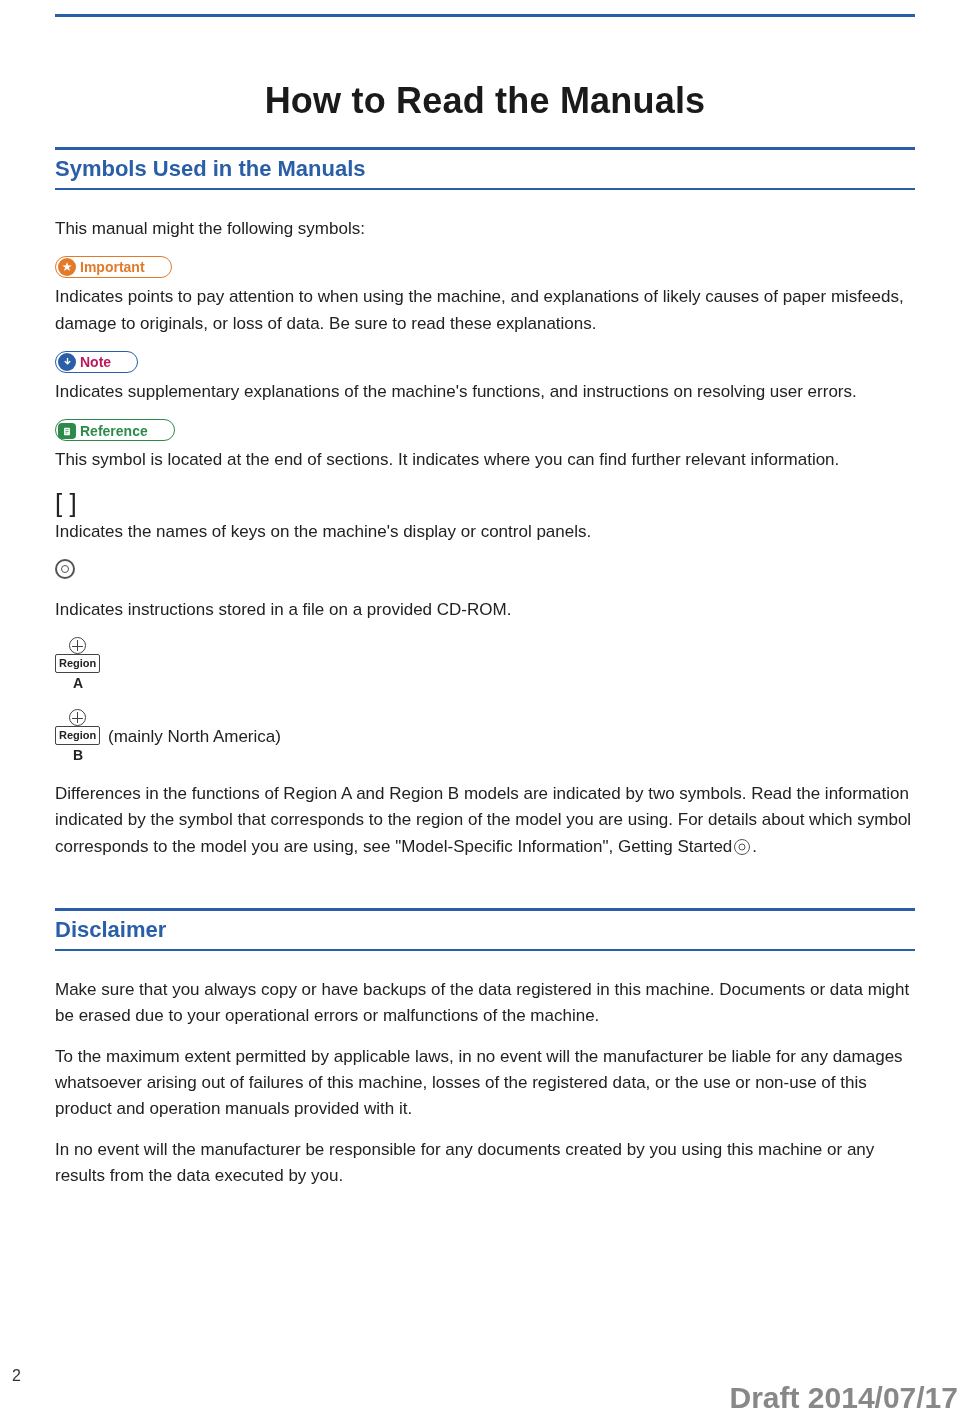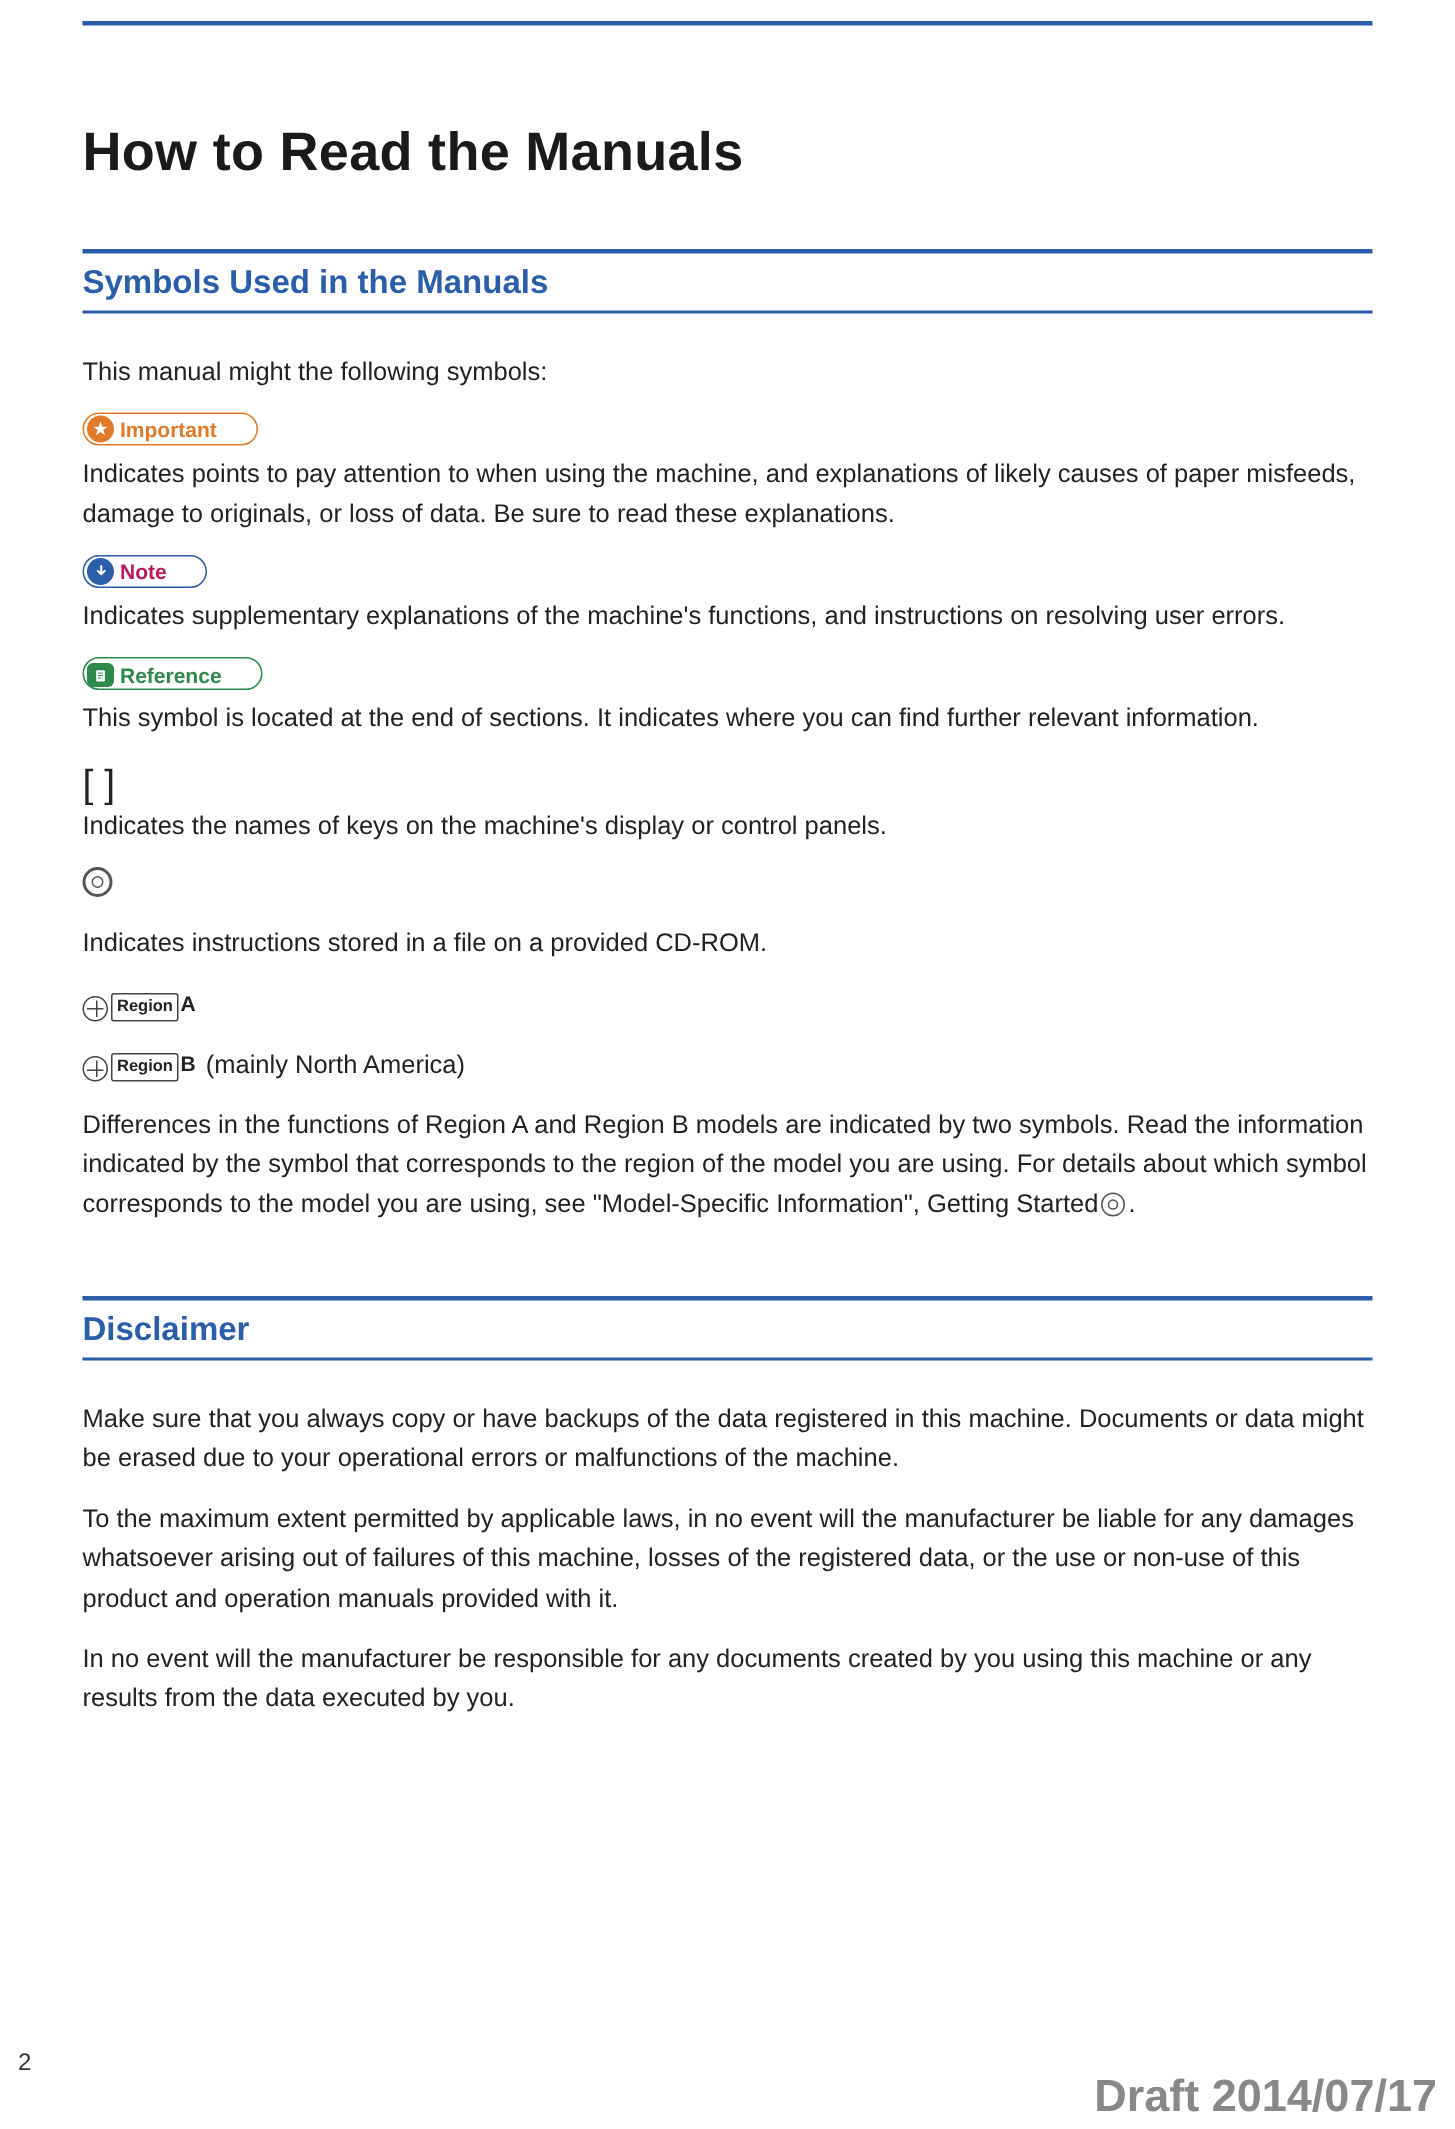--- a/index.html
+++ b/index.html
@@ -1,36 +1,36 @@
 <!DOCTYPE html>
 <html><head>
   <meta charset="utf-8">
   <style>
     * { box-sizing: border-box; margin: 0; padding: 0; }
     html, body { width: 970px; height: 1419px; background: #fff; font-family: "Futura", "Century Gothic", "Trebuchet MS", Arial, sans-serif; color: #222; }
     .page { position: relative; width: 970px; height: 1419px; padding: 0 55px 0 55px; }
     .top-rule { position: absolute; top: 14px; left: 55px; right: 55px; height: 3px; background: #2a5ea8; }
     .content { padding-top: 80px; }
-    h1 { font-size: 36px; font-weight: 700; letter-spacing: 0.2px; margin-bottom: 44px; color: #1a1a1a; }
+    h1 { font-size: 36px; font-weight: 700; letter-spacing: 0.2px; margin-bottom: 25px; color: #1a1a1a; text-align: center; }
     .section-head { border-top: 3px solid #2a5ea8; border-bottom: 2px solid #2a5ea8; padding: 6px 0 6px 0; margin-bottom: 26px; }
     .section-head h2 { font-size: 22px; font-weight: 600; color: #2a5ea8; }
     p { font-size: 17px; line-height: 1.55; margin-bottom: 14px; color: #222; font-weight: 300; }
     .symbol-block { margin-bottom: 12px; }
     .pill { display: inline-flex; align-items: center; border: 1.8px solid; border-radius: 11px; padding: 1px 26px 1px 2px; font-size: 14px; font-weight: 700; margin-bottom: 6px; height: 22px; }
     .pill .badge { display: inline-flex; align-items: center; justify-content: center; width: 18px; height: 18px; border-radius: 50%; color: #fff; margin-right: 4px; }
     .pill-important { border-color: #e27a2a; color: #e27a2a; }
     .pill-important .badge { background: #e27a2a; }
     .pill-note { border-color: #2a5ea8; color: #be185d; }
     .pill-note .badge { background: #2a5ea8; }
     .pill-reference { border-color: #2d8a4a; color: #2d8a4a; align-items: flex-end; }
     .pill-reference .badge { background: #2d8a4a; border-radius: 4px; width: 18px; height: 16px; }
     .brackets { font-size: 26px; font-family: Arial, sans-serif; margin-bottom: 0; }
     .cd-icon { display: inline-block; width: 20px; height: 20px; border: 2px solid #555; border-radius: 50%; position: relative; margin-bottom: 6px; vertical-align: middle; }
     .cd-icon::after { content: ""; position: absolute; top: 50%; left: 50%; width: 6px; height: 6px; border: 1.5px solid #555; border-radius: 50%; transform: translate(-50%, -50%); }
-    .region-tag { display: inline-flex; align-items: flex-end; vertical-align: middle; margin-right: 2px; }
+    .region-tag { display: inline-flex; align-items: center; vertical-align: middle; margin-right: 2px; flex-direction: column; }
     .region-tag .globe { display:inline-flex; align-items:center; justify-content:center; width: 17px; height: 17px; border: 1.5px solid #444; border-radius: 50%; font-size: 10px; line-height: 1; position: relative; margin-right: 2px; }
     .region-tag .globe::before { content:""; position:absolute; top:2px; bottom:2px; left:50%; width:1px; background:#444; }
     .region-tag .globe::after { content:""; position:absolute; left:2px; right:2px; top:50%; height:1px; background:#444; }
     .region-tag .rlabel { font-size: 11px; font-weight: 700; border: 1px solid #444; border-radius: 2px; padding: 0 3px; background: #fff; margin-right: 1px; }
     .region-tag .rletter { font-size: 14px; font-weight: 800; }
     .inline-cd { display: inline-block; width: 16px; height: 16px; border: 1.6px solid #555; border-radius: 50%; position: relative; vertical-align: middle; margin: 0 2px; }
     .inline-cd::after { content: ""; position: absolute; top: 50%; left: 50%; width: 5px; height: 5px; border: 1.2px solid #555; border-radius: 50%; transform: translate(-50%, -50%); }
     .section-gap { height: 34px; }
     .page-number { position: absolute; bottom: 34px; left: 12px; font-size: 16px; color: #333; }
     .draft { position: absolute; bottom: 4px; right: 12px; font-size: 30px; font-weight: 700; color: #888; font-family: Arial, sans-serif; }

